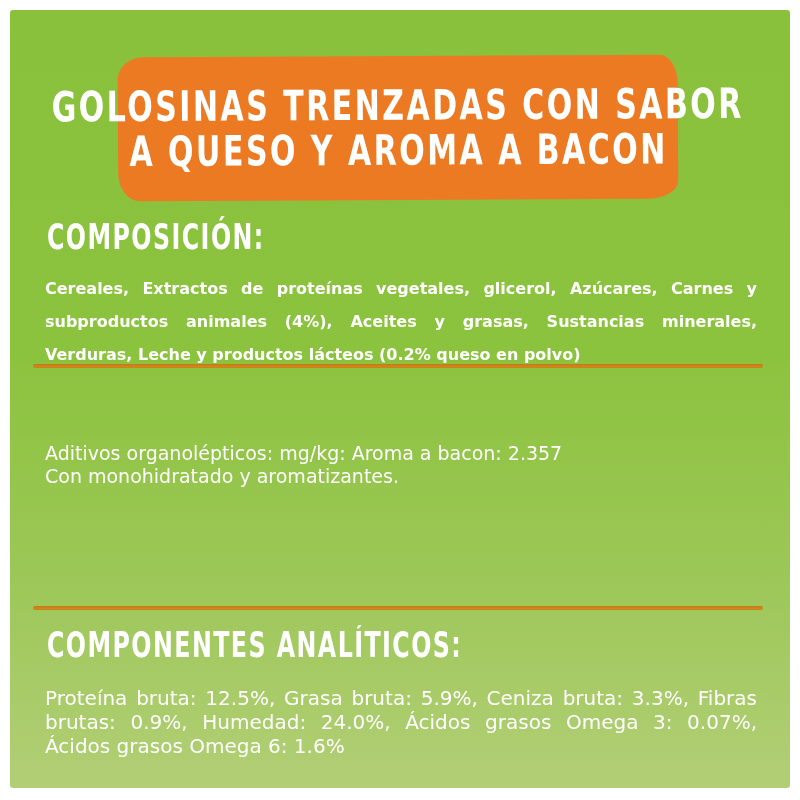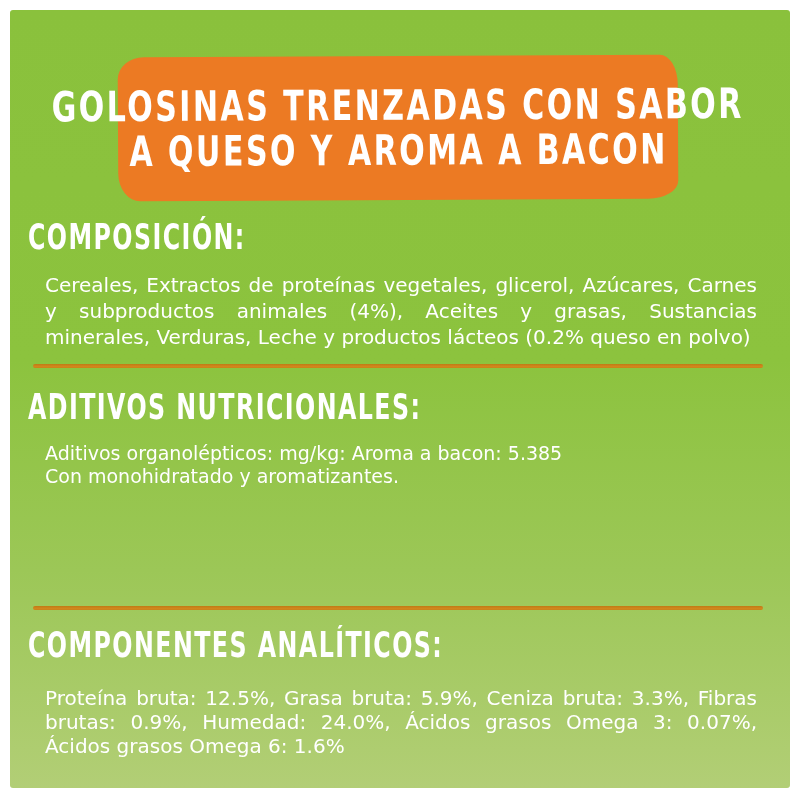--- a/index.html
+++ b/index.html
@@ -48,21 +48,21 @@
     font-size: 31px;
     font-weight: bold;
     letter-spacing: 2.5px;
     white-space: nowrap;
     transform: scale(0.97, 1.35);
     transform-origin: center center;
     line-height: 1;
   }
   .heading {
     position: absolute;
-    left: 18px;
+    left: 37px;
     color: #ffffff;
   }
   .heading > span {
     display: inline-block;
     font-size: 25px;
     font-weight: bold;
     letter-spacing: 1.5px;
     transform: scale(0.95, 1.4);
     transform-origin: left top;
     line-height: 1;
@@ -71,21 +71,21 @@
   .body-text {
     position: absolute;
     left: 35px;
     width: 712px;
     color: #ffffff;
     text-align: justify;
   }
   .body-text p {
     margin: 0;
   }
-  .comp-text  { font-size: 20px; line-height: 26px; }
+  .comp-text  { font-size: 16px; line-height: 33px; font-weight: bold; }
   .adit-text  { font-size: 19px; line-height: 23px; }
   .anal-text  { font-size: 20px; line-height: 24px; }
   .divider {
     position: absolute;
     left: 23px;
     width: 730px;
     height: 4px;
     border-radius: 2px;
     background: linear-gradient(180deg, #c07a15 0%, #d2871d 60%, #c98218 100%);
   }
@@ -111,25 +111,22 @@
 
     <div class="heading pos-heading1">
       <span>COMPOSICIÓN:</span>
     </div>
     <div class="body-text comp-text pos-para1">
       <p>Cereales, Extractos de proteínas vegetales, glicerol, Azúcares, Carnes y subproductos animales (4%), Aceites y grasas, Sustancias minerales, Verduras, Leche y productos lácteos (0.2% queso en polvo)</p>
     </div>
 
     <div class="divider pos-div1"></div>
 
-    <div class="heading pos-heading2">
-      <span>ADITIVOS NUTRICIONALES:</span>
-    </div>
     <div class="body-text adit-text pos-para2">
-      <p>Aditivos organolépticos: mg/kg: Aroma a bacon: 5.385</p>
+      <p>Aditivos organolépticos: mg/kg: Aroma a bacon: 2.357</p>
       <p>Con monohidratado y aromatizantes.</p>
     </div>
 
     <div class="divider pos-div2"></div>
 
     <div class="heading pos-heading3">
       <span>COMPONENTES ANALÍTICOS:</span>
     </div>
     <div class="body-text anal-text pos-para3">
       <p>Proteína bruta: 12.5%, Grasa bruta: 5.9%, Ceniza bruta: 3.3%, Fibras brutas: 0.9%, Humedad: 24.0%, Ácidos grasos Omega 3: 0.07%, Ácidos grasos Omega 6: 1.6%</p>

